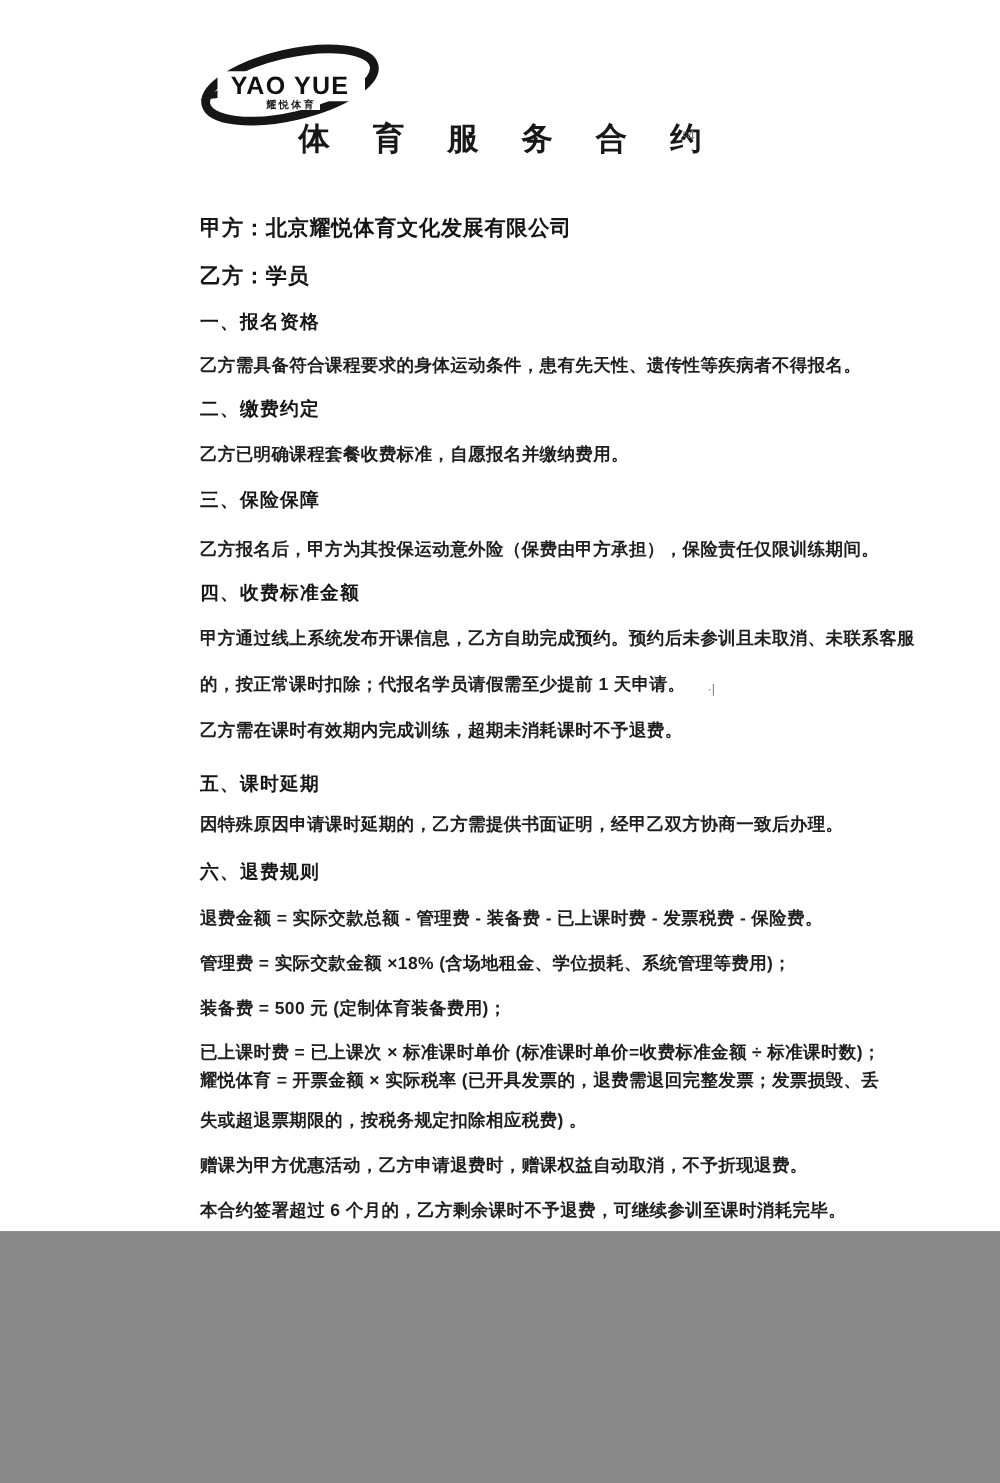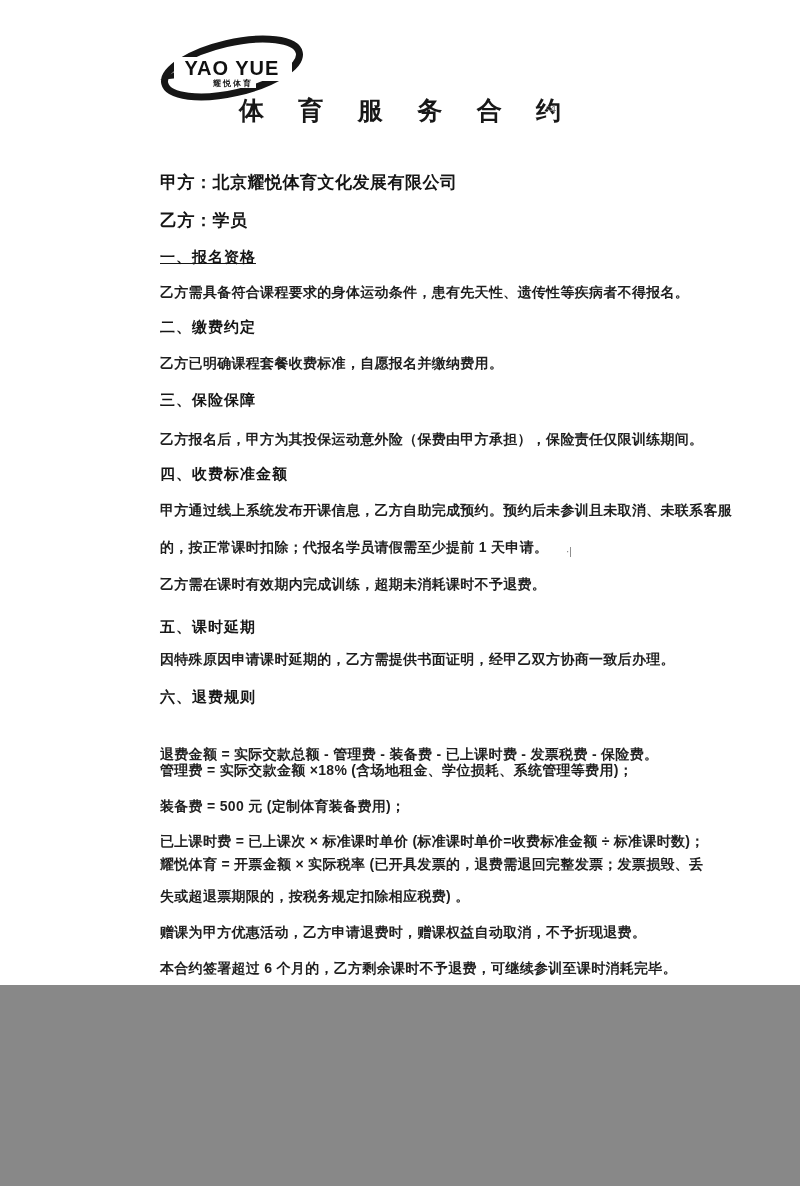--- a/index.html
+++ b/index.html
@@ -58,35 +58,35 @@
     <rect x="58" y="50" width="46" height="10" fill="#ffffff"></rect>
     <text x="81" y="58" text-anchor="middle" font-family="Liberation Sans, DejaVu Sans, sans-serif" font-size="8" font-weight="700" fill="#1a1a1a" letter-spacing="2">耀悦体育</text>
   </svg>
 
   <div class="abs doc-title">体 育 服 务 合 约</div>
   <span class="abs artifact" style="left:546px;top:103px;font-size:11px;">ᶜ4</span>
 
   <div class="abs party" style="top:171px;">甲方：北京耀悦体育文化发展有限公司</div>
   <div class="abs party" style="top:209px;">乙方：学员</div>
 
-  <div class="abs heading" style="top:248px;text-decoration:underline;">一、报名资格</div>
+  <div class="abs heading" style="top:248px;">一、报名资格</div>
   <div class="abs body-line" style="top:284px;">乙方需具备符合课程要求的身体运动条件，患有先天性、遗传性等疾病者不得报名。</div>
   <div class="abs heading" style="top:318px;">二、缴费约定</div>
   <div class="abs body-line" style="top:355px;">乙方已明确课程套餐收费标准，自愿报名并缴纳费用。</div>
   <div class="abs heading" style="top:391px;">三、保险保障</div>
   <div class="abs body-line" style="top:431px;">乙方报名后，甲方为其投保运动意外险（保费由甲方承担），保险责任仅限训练期间。</div>
   <div class="abs heading" style="top:465px;">四、收费标准金额</div>
   <div class="abs body-line" style="top:502px;">甲方通过线上系统发布开课信息，乙方自助完成预约。预约后未参训且未取消、未联系客服</div>
   <div class="abs body-line" style="top:539px;">的，按正常课时扣除；代报名学员请假需至少提前 1 天申请。</div>
   <span class="abs artifact" style="left:566px;top:546px;font-size:10px;">·|</span>
   <div class="abs body-line" style="top:576px;">乙方需在课时有效期内完成训练，超期未消耗课时不予退费。</div>
   <div class="abs heading" style="top:618px;">五、课时延期</div>
   <div class="abs body-line" style="top:651px;text-align:right;">因特殊原因申请课时延期的，乙方需提供书面证明，经甲乙双方协商一致后办理。</div>
   <div class="abs heading" style="top:688px;">六、退费规则</div>
-  <div class="abs body-line" style="top:726px;margin-top:20px;">退费金额 = 实际交款总额 - 管理费 - 装备费 - 已上课时费 - 发票税费 - 保险费。</div>
+  <div class="abs body-line" style="top:726px;">退费金额 = 实际交款总额 - 管理费 - 装备费 - 已上课时费 - 发票税费 - 保险费。</div>
   <div class="abs body-line" style="top:762px;">管理费 = 实际交款金额 ×18% (含场地租金、学位损耗、系统管理等费用)；</div>
   <div class="abs body-line" style="top:798px;">装备费 = 500 元 (定制体育装备费用)；</div>
   <div class="abs body-line" style="top:833px;">已上课时费 = 已上课次 × 标准课时单价 (标准课时单价=收费标准金额 ÷ 标准课时数)；</div>
   <div class="abs body-line" style="top:856px;">耀悦体育 = 开票金额 × 实际税率 (已开具发票的，退费需退回完整发票；发票损毁、丢</div>
   <div class="abs body-line" style="top:888px;">失或超退票期限的，按税务规定扣除相应税费) 。</div>
   <div class="abs body-line" style="top:924px;">赠课为甲方优惠活动，乙方申请退费时，赠课权益自动取消，不予折现退费。</div>
   <div class="abs body-line" style="top:960px;">本合约签署超过 6 个月的，乙方剩余课时不予退费，可继续参训至课时消耗完毕。</div>
   <div class="abs heading" style="top:997px;z-index:2;">七、争议解决</div>
   <div class="abs body-line" style="top:1038px;z-index:2;">本合约履行过程中发生的争议，甲乙双方应友好协商解决。</div>
 

